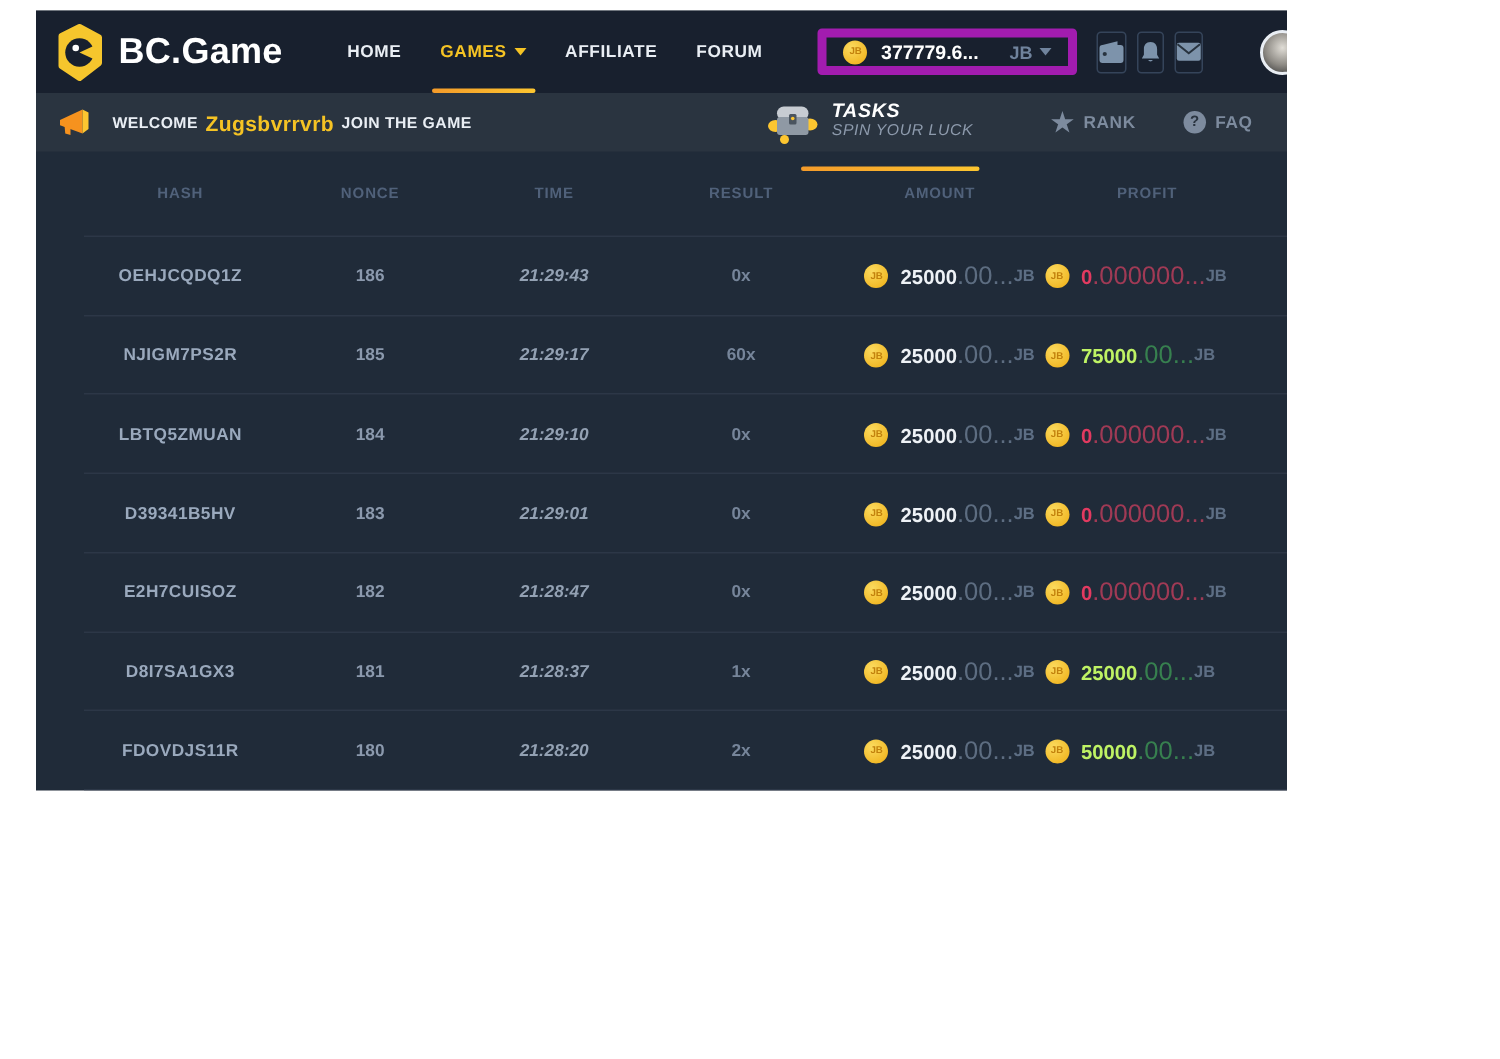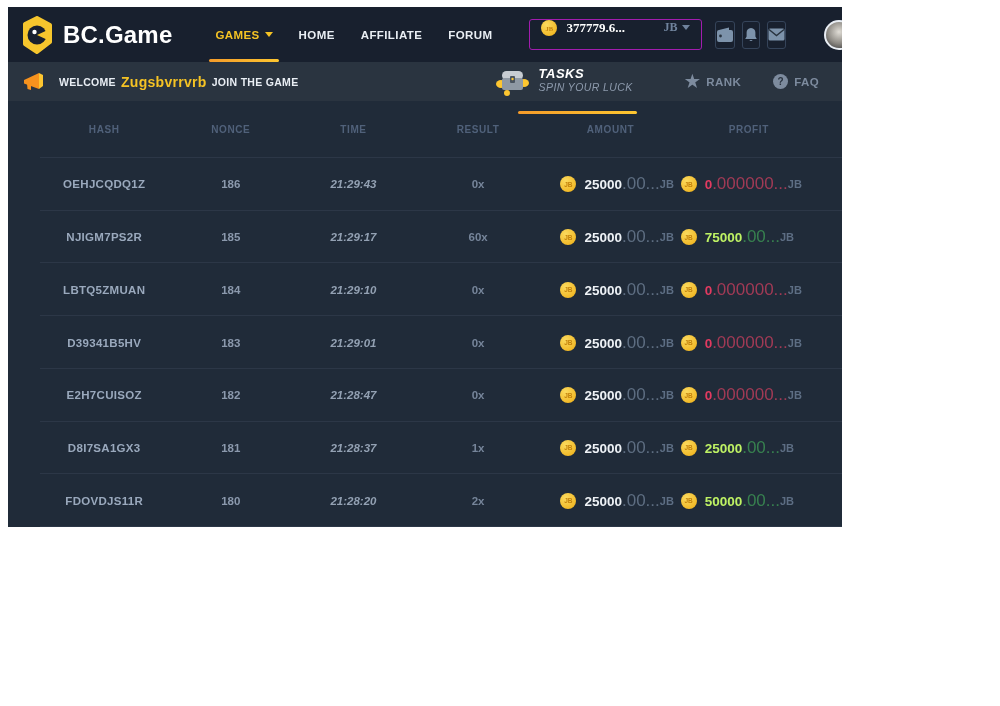--- a/index.html
+++ b/index.html
@@ -1,39 +1,39 @@
 <!DOCTYPE html>
 <html><head>
 <meta charset="utf-8">
 <style>
   * { box-sizing: border-box; }
   html,body { margin:0; padding:0; background:#ffffff; width:1000px; height:706px;
               font-family:"Liberation Sans", sans-serif; }
-  .app { position:absolute; left:8px; top:7px; width:834px; height:520px;
+  .app { position:absolute; left:24px; top:7px; width:834px; height:520px;
          background:#202b39; overflow:hidden; }
 
   
   .topnav { height:55px; background:#18202e; display:flex; align-items:center;
             padding:0 12px; position:relative; }
   .logo { display:flex; align-items:center; gap:9px; flex:0 0 auto; }
   .logo-text { color:#ffffff; font-size:24px; font-weight:bold; letter-spacing:0.2px; }
   .nav-items { display:flex; margin-left:30px; height:55px; }
   .nav-item { color:#e9eef4; font-size:11.5px; font-weight:bold; letter-spacing:0.4px;
               position:relative; height:55px; display:flex; align-items:center; gap:5px;
               cursor:pointer; padding:0 13px; }
   .nav-item.active { color:#f5c324; }
   .nav-item.active::after { content:""; position:absolute; bottom:0; left:7px; right:7px;
               height:3px; border-radius:2px;
               background:linear-gradient(90deg,#f49b2a,#fdc630); }
   .caret { width:0; height:0; border-left:4px solid transparent; border-right:4px solid transparent;
            border-top:5px solid currentColor; display:inline-block; }
   .caret.gray { border-top-color:#70839d; }
 
-  .balance-pill { margin-left:24px; height:31px; border:1px solid #a21caf; border-radius:3px;
-                  display:flex; align-items:flex-start; padding:0 11px; min-width:173px;font-family:Liberation Serif, serif; }
+  .balance-pill { margin-left:24px; height:31px; border:6px solid #a21caf; border-radius:3px;
+                  display:flex; align-items:center; padding:0 11px; min-width:173px; }
   .coin { width:16px; height:16px; border-radius:50%; flex:0 0 auto;
           background:radial-gradient(circle at 35% 30%, #fbda5e, #eead13);
           display:flex; align-items:center; justify-content:center;
           color:#c2810c; font-size:6.5px; font-weight:bold; }
   .balance-value { color:#ffffff; font-weight:bold; font-size:13px; margin-left:9px; }
   .balance-ccy { margin-left:auto; display:flex; align-items:center; gap:5px;
                  color:#70839d; font-size:12px; font-weight:bold; }
 
   .icon-btn { width:28px; height:28px; border:1px solid #35445a; border-radius:3px;
               display:flex; align-items:center; justify-content:center; margin-left:7px;
@@ -108,27 +108,27 @@
           <path d="M17 2 L30 9 V26 L17 36 L5 28 V8 Z" fill="#f6c62d" stroke="#f6c62d" stroke-width="4" stroke-linejoin="round"></path>
           <circle cx="17" cy="19" r="9.5" fill="#18202e"></circle>
           <path d="M17 19 L31 12.5 L31 25.5 Z" fill="#f6c62d"></path>
           <circle cx="14.5" cy="16" r="2.2" fill="#ffffff"></circle>
         </svg>
       </span>
       <span class="logo-text">BC.Game</span>
     </div>
 
     <div class="nav-items">
+        <div class="nav-item">
+    <span>HOME</span>
+
+  </div>
         <div class="nav-item active">
     <span>GAMES</span>
     <span class="caret"></span>
-  </div>
-        <div class="nav-item">
-    <span>HOME</span>
-
   </div>
         <div class="nav-item">
     <span>AFFILIATE</span>
 
   </div>
         <div class="nav-item">
     <span>FORUM</span>
 
   </div>
       </div>

